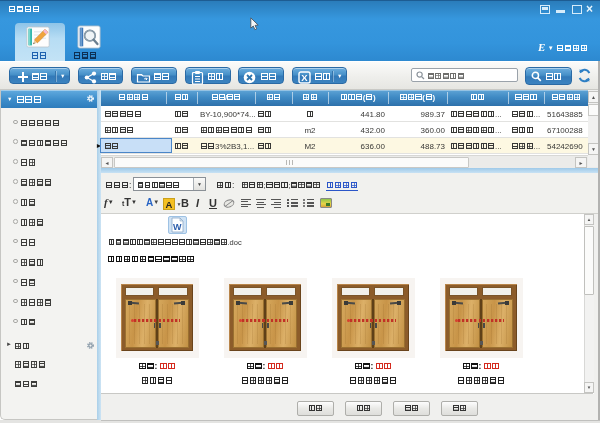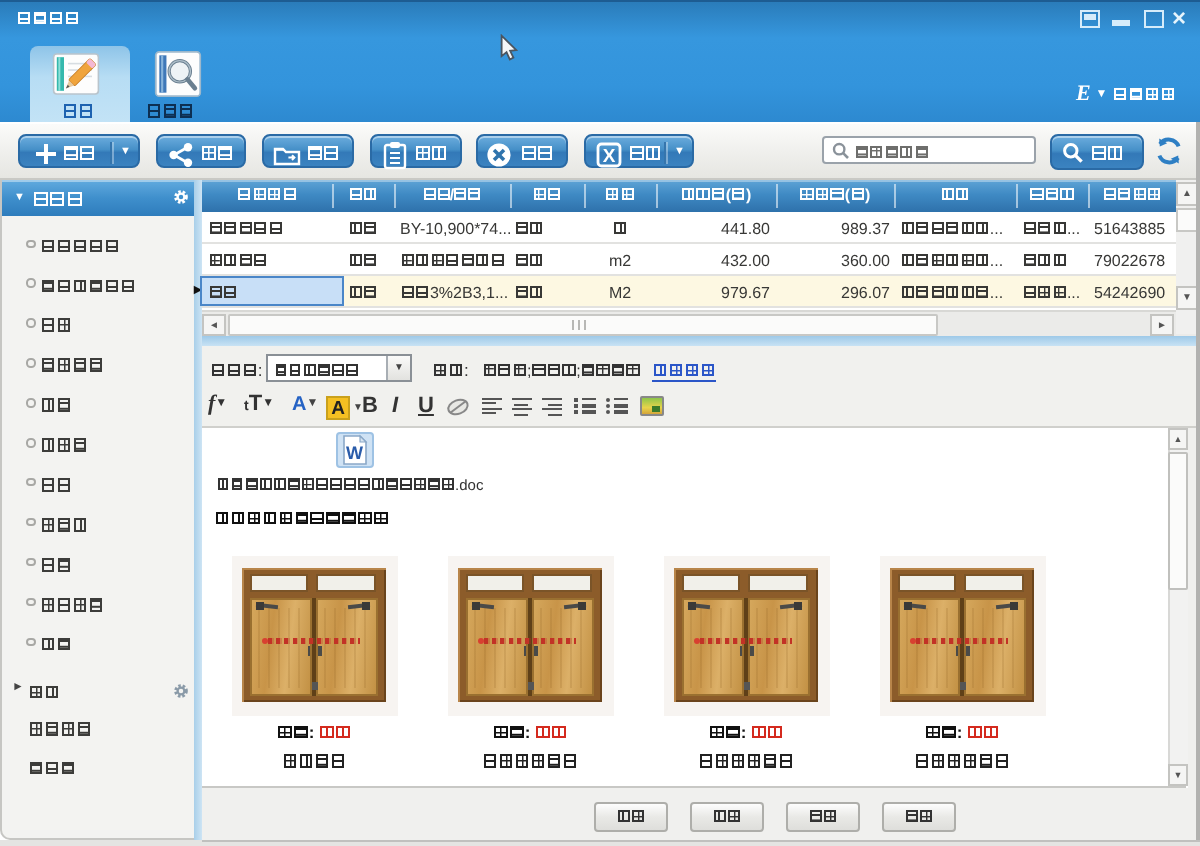--- a/index.html
+++ b/index.html
@@ -204,31 +204,31 @@
 <div class="ab" style="left:101px;top:122px;width:487px;height:16px;background:#fff;border-bottom:1px solid #e2e2e0"></div>
 <div class="ab" style="left:104px;top:126px;font-size:8px;color:#383836;white-space:nowrap;"><i class="z d"></i><i class="z c"></i><i class="z b"></i><i class="z a"></i></div>
 <div class="ab" style="left:166px;top:126px;width:31px;text-align:center;font-size:8px;color:#383836;white-space:nowrap;"><i class="z c"></i><i class="z b"></i></div>
 <div class="ab" style="left:200px;top:126px;font-size:8px;color:#383836;white-space:nowrap;"><i class="z d"></i><i class="z c"></i><i class="z d"></i><i class="z a"></i><i class="z b"></i><i class="z c"></i><i class="z a"></i></div>
 <div class="ab" style="left:257px;top:126px;font-size:8px;color:#383836;white-space:nowrap;"><i class="z b"></i><i class="z c"></i></div>
 <div class="ab" style="left:292px;top:126px;width:36px;text-align:center;font-size:8px;color:#383836;white-space:nowrap;">m2</div>
 <div class="ab" style="left:328px;top:126px;width:57px;text-align:right;font-size:8px;color:#383836;white-space:nowrap;">432.00</div>
 <div class="ab" style="left:388px;top:126px;width:57px;text-align:right;font-size:8px;color:#383836;white-space:nowrap;">360.00</div>
 <div class="ab" style="left:450px;top:126px;font-size:8px;color:#383836;white-space:nowrap;"><i class="z c"></i><i class="z b"></i><i class="z d"></i><i class="z c"></i><i class="z d"></i><i class="z c"></i>...</div>
 <div class="ab" style="left:511px;top:126px;font-size:8px;color:#383836;white-space:nowrap;"><i class="z b"></i><i class="z c"></i><i class="z c"></i></div>
-<div class="ab" style="left:547px;top:126px;font-size:8px;color:#383836;white-space:nowrap;">79022678</div>
+<div class="ab" style="left:547px;top:126px;font-size:8px;color:#383836;white-space:nowrap;">67100288</div>
 <div class="ab" style="left:101px;top:138px;width:487px;height:16px;background:#fdf8e2;border-bottom:1px solid #e2e2e0"></div>
 <div class="ab" style="left:95.5px;top:142px;color:#111;font-size:7px">►</div>
 <div class="ab" style="left:100px;top:138px;width:72px;height:15px;background:#c8dff7;border:1px solid #4a86c8"></div>
 <div class="ab" style="left:104px;top:142px;font-size:8px;color:#383836;white-space:nowrap;"><i class="z b"></i><i class="z a"></i></div>
 <div class="ab" style="left:166px;top:142px;width:31px;text-align:center;font-size:8px;color:#383836;white-space:nowrap;"><i class="z c"></i><i class="z b"></i></div>
 <div class="ab" style="left:200px;top:142px;font-size:8px;color:#383836;white-space:nowrap;"><i class="z a"></i><i class="z a"></i>3%2B3,1...</div>
 <div class="ab" style="left:257px;top:142px;font-size:8px;color:#383836;white-space:nowrap;"><i class="z b"></i><i class="z c"></i></div>
 <div class="ab" style="left:292px;top:142px;width:36px;text-align:center;font-size:8px;color:#383836;white-space:nowrap;">M2</div>
-<div class="ab" style="left:328px;top:142px;width:57px;text-align:right;font-size:8px;color:#383836;white-space:nowrap;">979.67</div>
-<div class="ab" style="left:388px;top:142px;width:57px;text-align:right;font-size:8px;color:#383836;white-space:nowrap;">296.07</div>
+<div class="ab" style="left:328px;top:142px;width:57px;text-align:right;font-size:8px;color:#383836;white-space:nowrap;">636.00</div>
+<div class="ab" style="left:388px;top:142px;width:57px;text-align:right;font-size:8px;color:#383836;white-space:nowrap;">488.73</div>
 <div class="ab" style="left:450px;top:142px;font-size:8px;color:#383836;white-space:nowrap;"><i class="z c"></i><i class="z b"></i><i class="z b"></i><i class="z c"></i><i class="z c"></i><i class="z b"></i>...</div>
 <div class="ab" style="left:511px;top:142px;font-size:8px;color:#383836;white-space:nowrap;"><i class="z a"></i><i class="z d"></i><i class="z d"></i>...</div>
 <div class="ab" style="left:547px;top:142px;font-size:8px;color:#383836;white-space:nowrap;">54242690</div>
 <div class="ab" style="left:101px;top:155px;width:487px;height:13px;background:#ebebe9;border-top:1px solid #d8d8d5"></div>
 <div class="ab" style="left:101px;top:156.5px;width:12px;height:11px;background:#f5f5f4;border:1px solid #c4c4c1;text-align:center;line-height:10px;font-size:5px;color:#555">◄</div>
 <div class="ab" style="left:575px;top:156.5px;width:12px;height:11px;background:#f5f5f4;border:1px solid #c4c4c1;text-align:center;line-height:10px;font-size:5px;color:#555">►</div>
 <div class="ab" style="left:114px;top:156.5px;width:355px;height:11px;background:#fbfbfa;border:1px solid #c8c8c5;border-radius:1px"></div>
 <div class="ab" style="left:286px;top:159.5px;width:9px;height:5px;background:repeating-linear-gradient(90deg,#b8b8b5 0,#b8b8b5 1px,transparent 1px,transparent 3px)"></div>
 <div class="ab" style="left:588px;top:155px;width:11px;height:13px;background:#ebebe9;border-top:1px solid #d8d8d5"></div>
 <div class="ab" style="left:588px;top:90px;width:11px;height:77px;background:#f0f0ef"></div>

